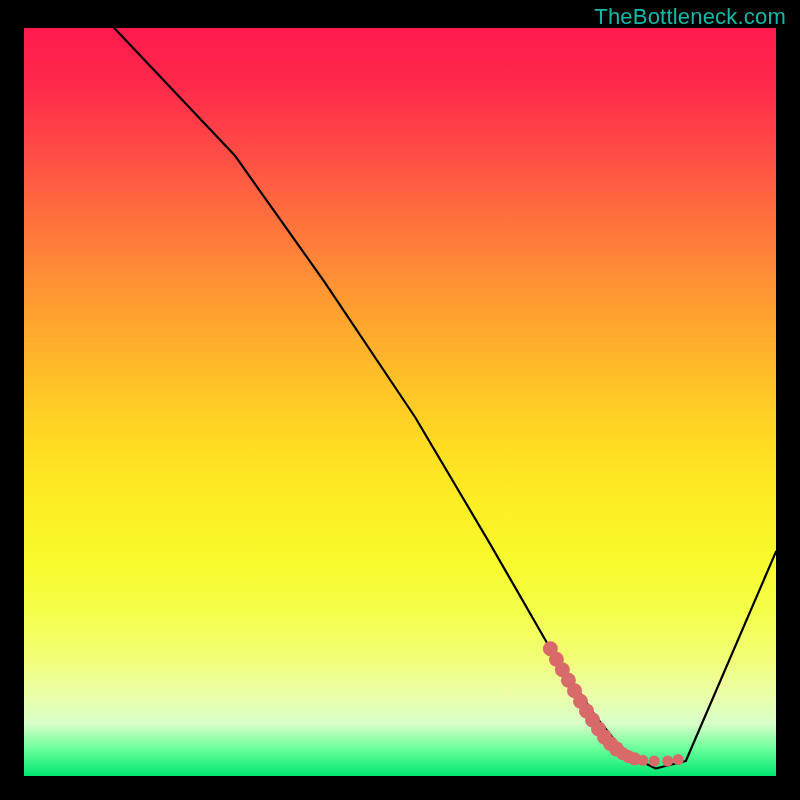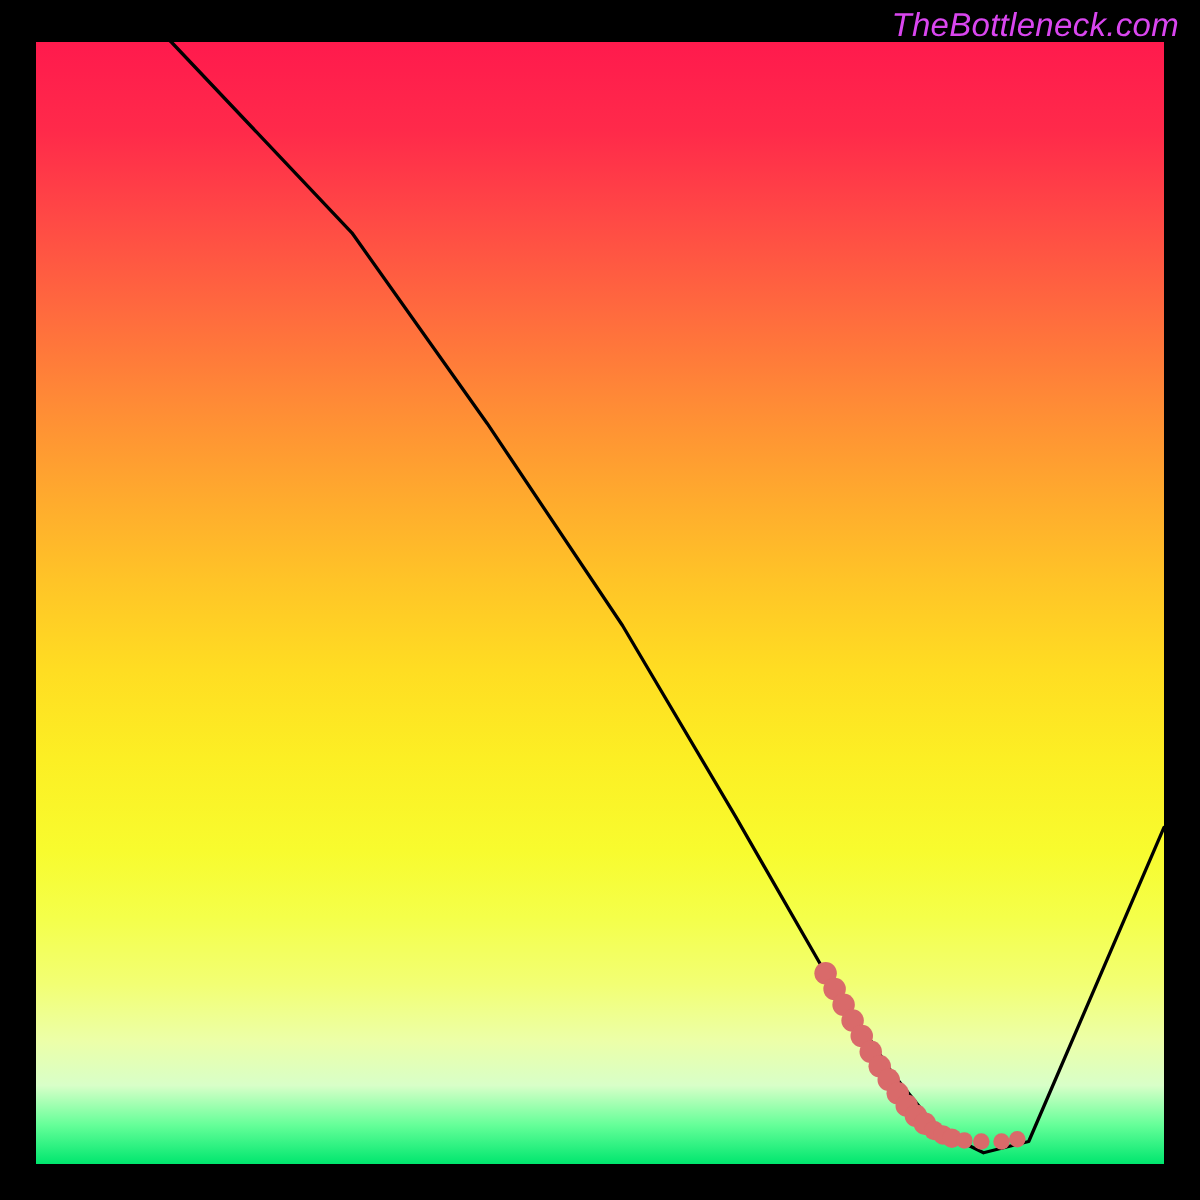--- a/index.html
+++ b/index.html
@@ -8,26 +8,25 @@
     height: 800px;
     background: #000;
     position: relative;
     font-family: Arial, sans-serif;
     overflow: hidden;
   }
   .watermark {
     position: absolute;
     top: 4px;
     right: 14px;
-    color: #d946ef;
+    color: #14b8a6;
     font-size: 22px;
     font-weight: 500;
     z-index: 10;
     letter-spacing: 0.2px;
-    font-style: italic;
   }
   .plot-area {
     position: absolute;
     left: 24px;
     top: 28px;
     width: 752px;
     height: 748px;
     background: linear-gradient(to bottom,
       #ff1a4d 0%,
       #ff2a4a 8%,

